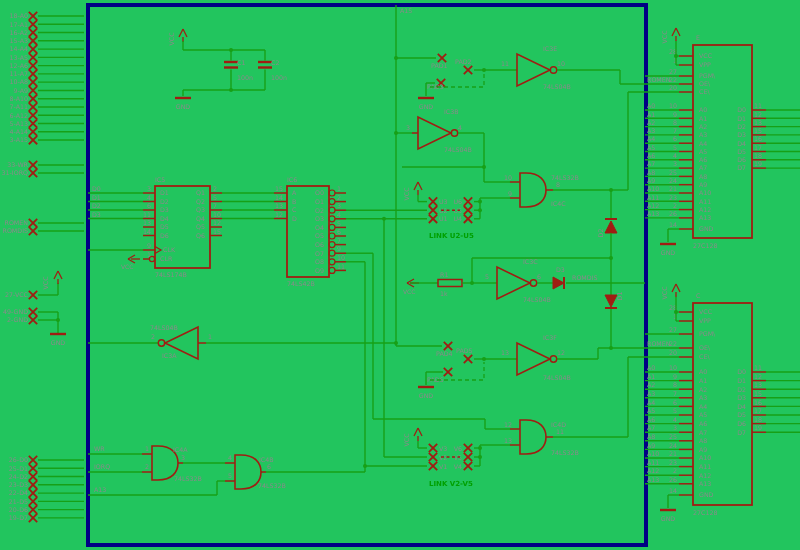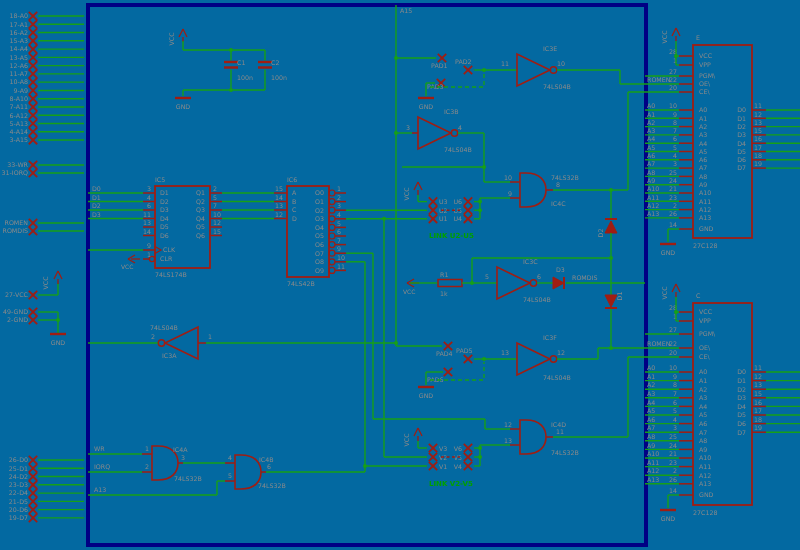--- a/index.html
+++ b/index.html
@@ -1,16 +1,16 @@
 <!DOCTYPE html>
 <html><head>
 <meta charset="utf-8">
 <style>
   html,body{margin:0;padding:0;background:#fff;}
-  .stage{position:relative;width:800px;height:550px;background:#0369a1;overflow:hidden;
+  .stage{position:relative;width:800px;height:550px;background:#22c55e;overflow:hidden;
          font-family:"DejaVu Sans", sans-serif;}
   svg text{font-family:"DejaVu Sans", sans-serif;}
 </style>
 </head>
 <body>
 
 <div class="stage">
   <svg id="sch" width="800" height="550" viewBox="0 0 800 550">
       <rect x="88" y="5" width="558" height="540" fill="none" stroke="#000084" stroke-width="4"></rect>
       <text x="28" y="18.3" font-size="6.3" fill="#8a8a8a" text-anchor="end">18-A0</text>

